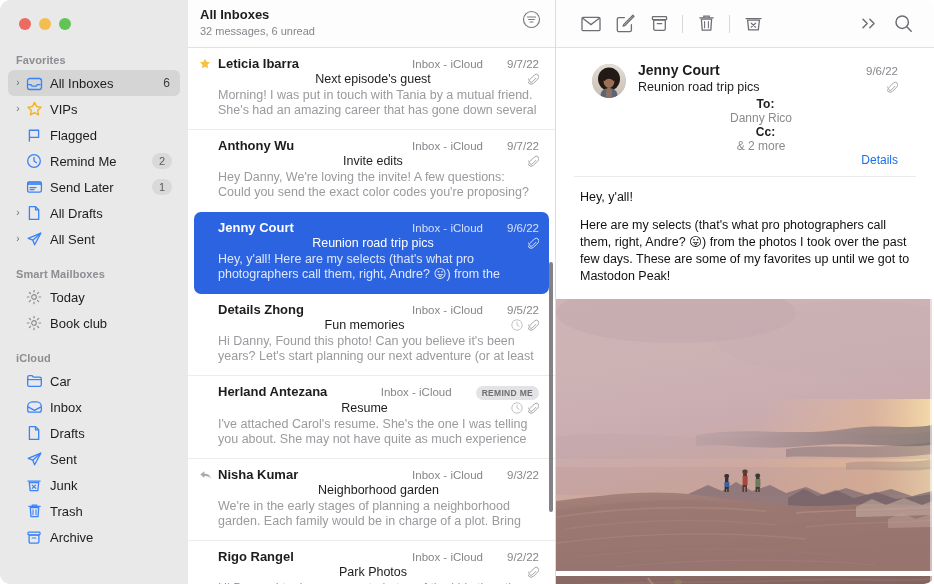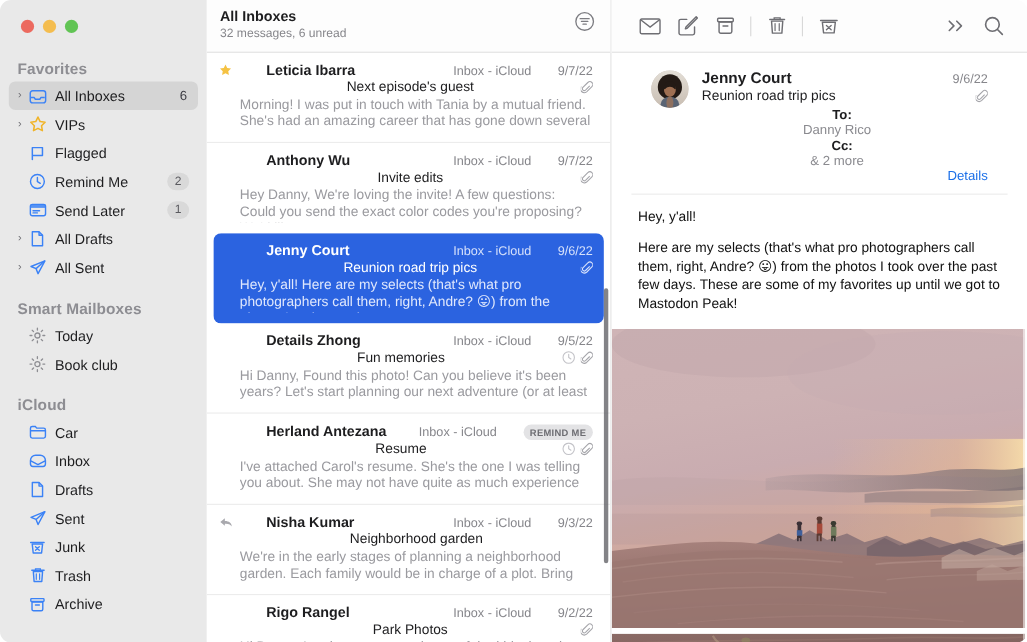--- a/index.html
+++ b/index.html
@@ -27,21 +27,21 @@
   }
   .traffic{
     height:48px;display:flex;align-items:center;padding-left:19px;gap:8px;
   }
   .tl{width:12px;height:12px;border-radius:50%;}
   .tl.red{background:#ec6a5f;}
   .tl.yellow{background:#f4bd4f;}
   .tl.green{background:#61c454;}
 
   .sec-head{
-    font-size:14px;color:#8d8d92;font-weight:700;
+    font-size:11px;color:#8d8d92;font-weight:700;
     padding:6px 3px 4px 16px;letter-spacing:0.1px;
   }
   .sb-row{
     display:flex;align-items:center;height:26px;
     margin:0 8px;padding:0 8px 0 4px;border-radius:6px;
     box-sizing:border-box;position:relative;
   }
   .sb-row.selected{background:#d5d5d5;}
   .chev{
     width:12px;flex:0 0 12px;color:#6e6e73;font-size:10px;line-height:1;
@@ -87,21 +87,21 @@
     padding:8px 16px 9px 30px;
     border-bottom:1px solid #ececec;
   }
   .msg.sel{
     background:#2b63e0;border-radius:7px;border-bottom:1px solid transparent;
     margin:0 6px;padding-left:24px;padding-right:10px;
   }
   .msg.nb{border-bottom:1px solid transparent;}
   .m-row1{display:flex;align-items:baseline;}
   .m-from{font-size:13px;font-weight:700;color:#1d1d1f;flex:1;
-    white-space:nowrap;overflow:hidden;margin-left:24px;}
+    white-space:nowrap;overflow:hidden;}
   .m-box{font-size:11.5px;color:#86868b;margin-right:24px;white-space:nowrap;}
   .m-date{font-size:11.5px;color:#86868b;white-space:nowrap;}
   .m-badge{
     font-size:8.5px;font-weight:700;color:#6d6d72;background:#e3e3e5;
     border-radius:7px;padding:2px 6px;letter-spacing:0.3px;white-space:nowrap;
   }
   .m-row2{display:flex;align-items:center;margin-top:1px;}
   .m-subj{font-size:12.5px;color:#1d1d1f;flex:1;white-space:nowrap;overflow:hidden;text-align:center;}
   .m-icons{display:flex;align-items:center;gap:5px;}
   .m-prev{

